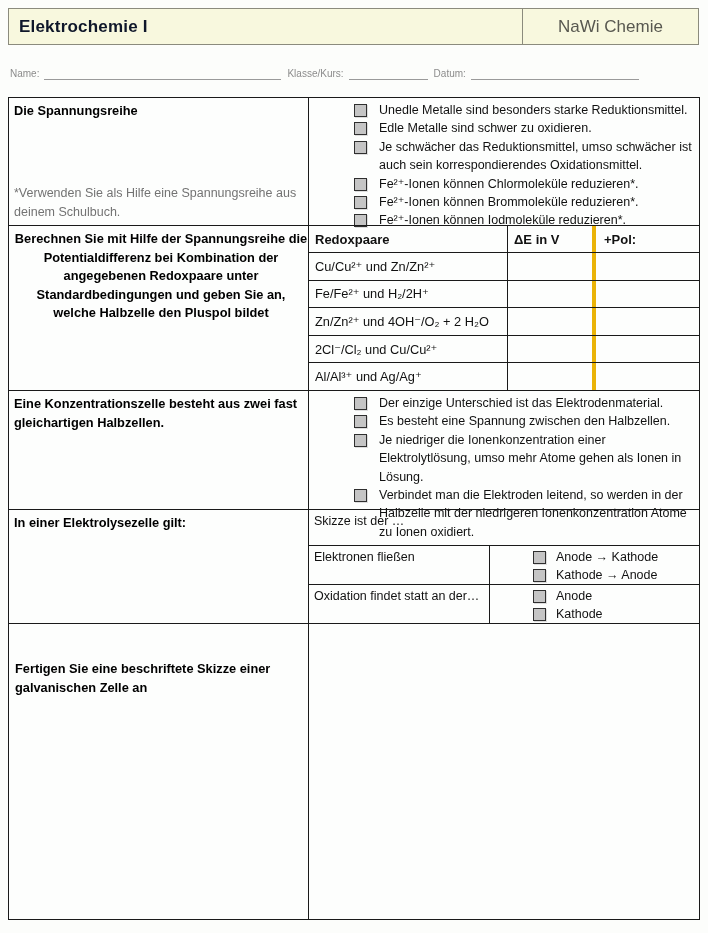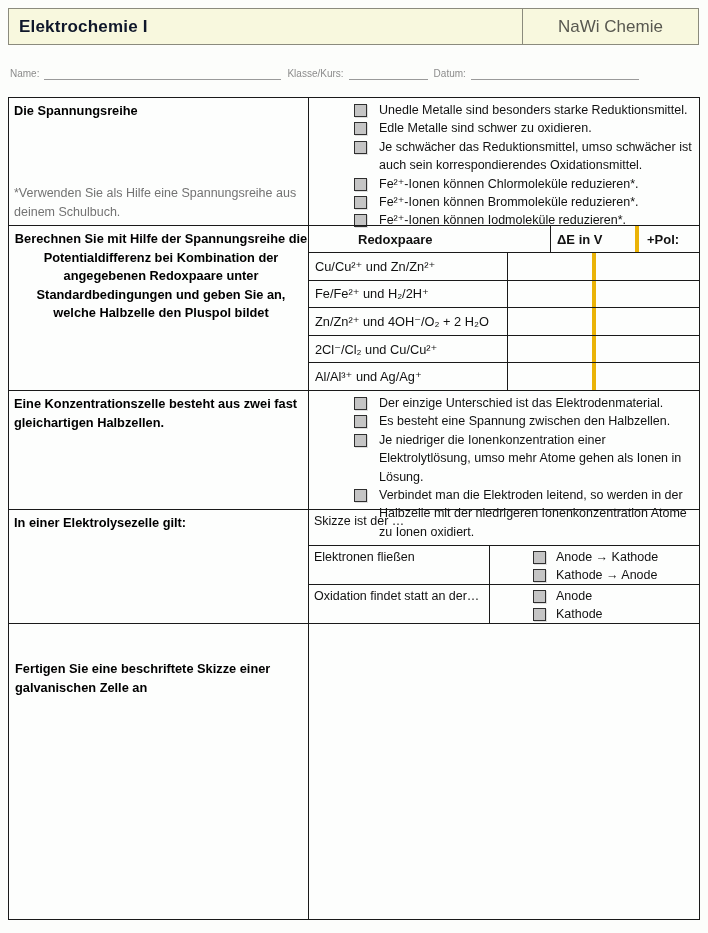--- a/index.html
+++ b/index.html
@@ -64,21 +64,21 @@
   .chk-item { display:flex; align-items:flex-start;padding-left:36px; }
   .chk-box {
     width:13px; height:13px; flex:none; margin:3px 12px 0 0;
     background:#c5c5c5; border:1px solid #2f2f2f;
     box-shadow:1px 1px 0 #dedede;
   }
   .chk-label { font-size:12.5px; line-height:18.4px; }
   
   .redox-table { display:flex; flex-direction:column; height:100%; }
   .redox-row { display:flex; flex:1; border-top:1px solid #1a1a1a; }
-  .redox-row.head { flex:none; height:26px; border-top:none;margin-left:43px; }
+  .redox-row.head { flex:none; height:26px; border-top:none; }
   .rx-c1 { width:198px; flex:none; display:flex; align-items:center; padding-left:6px; }
   .rx-c2 { width:85px; flex:none; border-left:1px solid #1a1a1a; display:flex; align-items:center; padding-left:6px; }
   .rx-c3 { flex:1; border-left:4px solid #eab308; display:flex; align-items:center; padding-left:8px; }
   .redox-row.head .rx-c1, .redox-row.head .rx-c2, .redox-row.head .rx-c3 { font-weight:bold; font-size:13px; }
   .redox-row .formula { font-size:12.8px; }
   
   .quiz-table { display:flex; flex-direction:column; height:100%; }
   .quiz-row { display:flex; flex:1; }
   .quiz-row + .quiz-row { border-top:1px solid #1a1a1a; }
   .quiz-label { width:180px; flex:none; padding:3px 2px 0 5px; font-size:12.5px; line-height:17px; }

